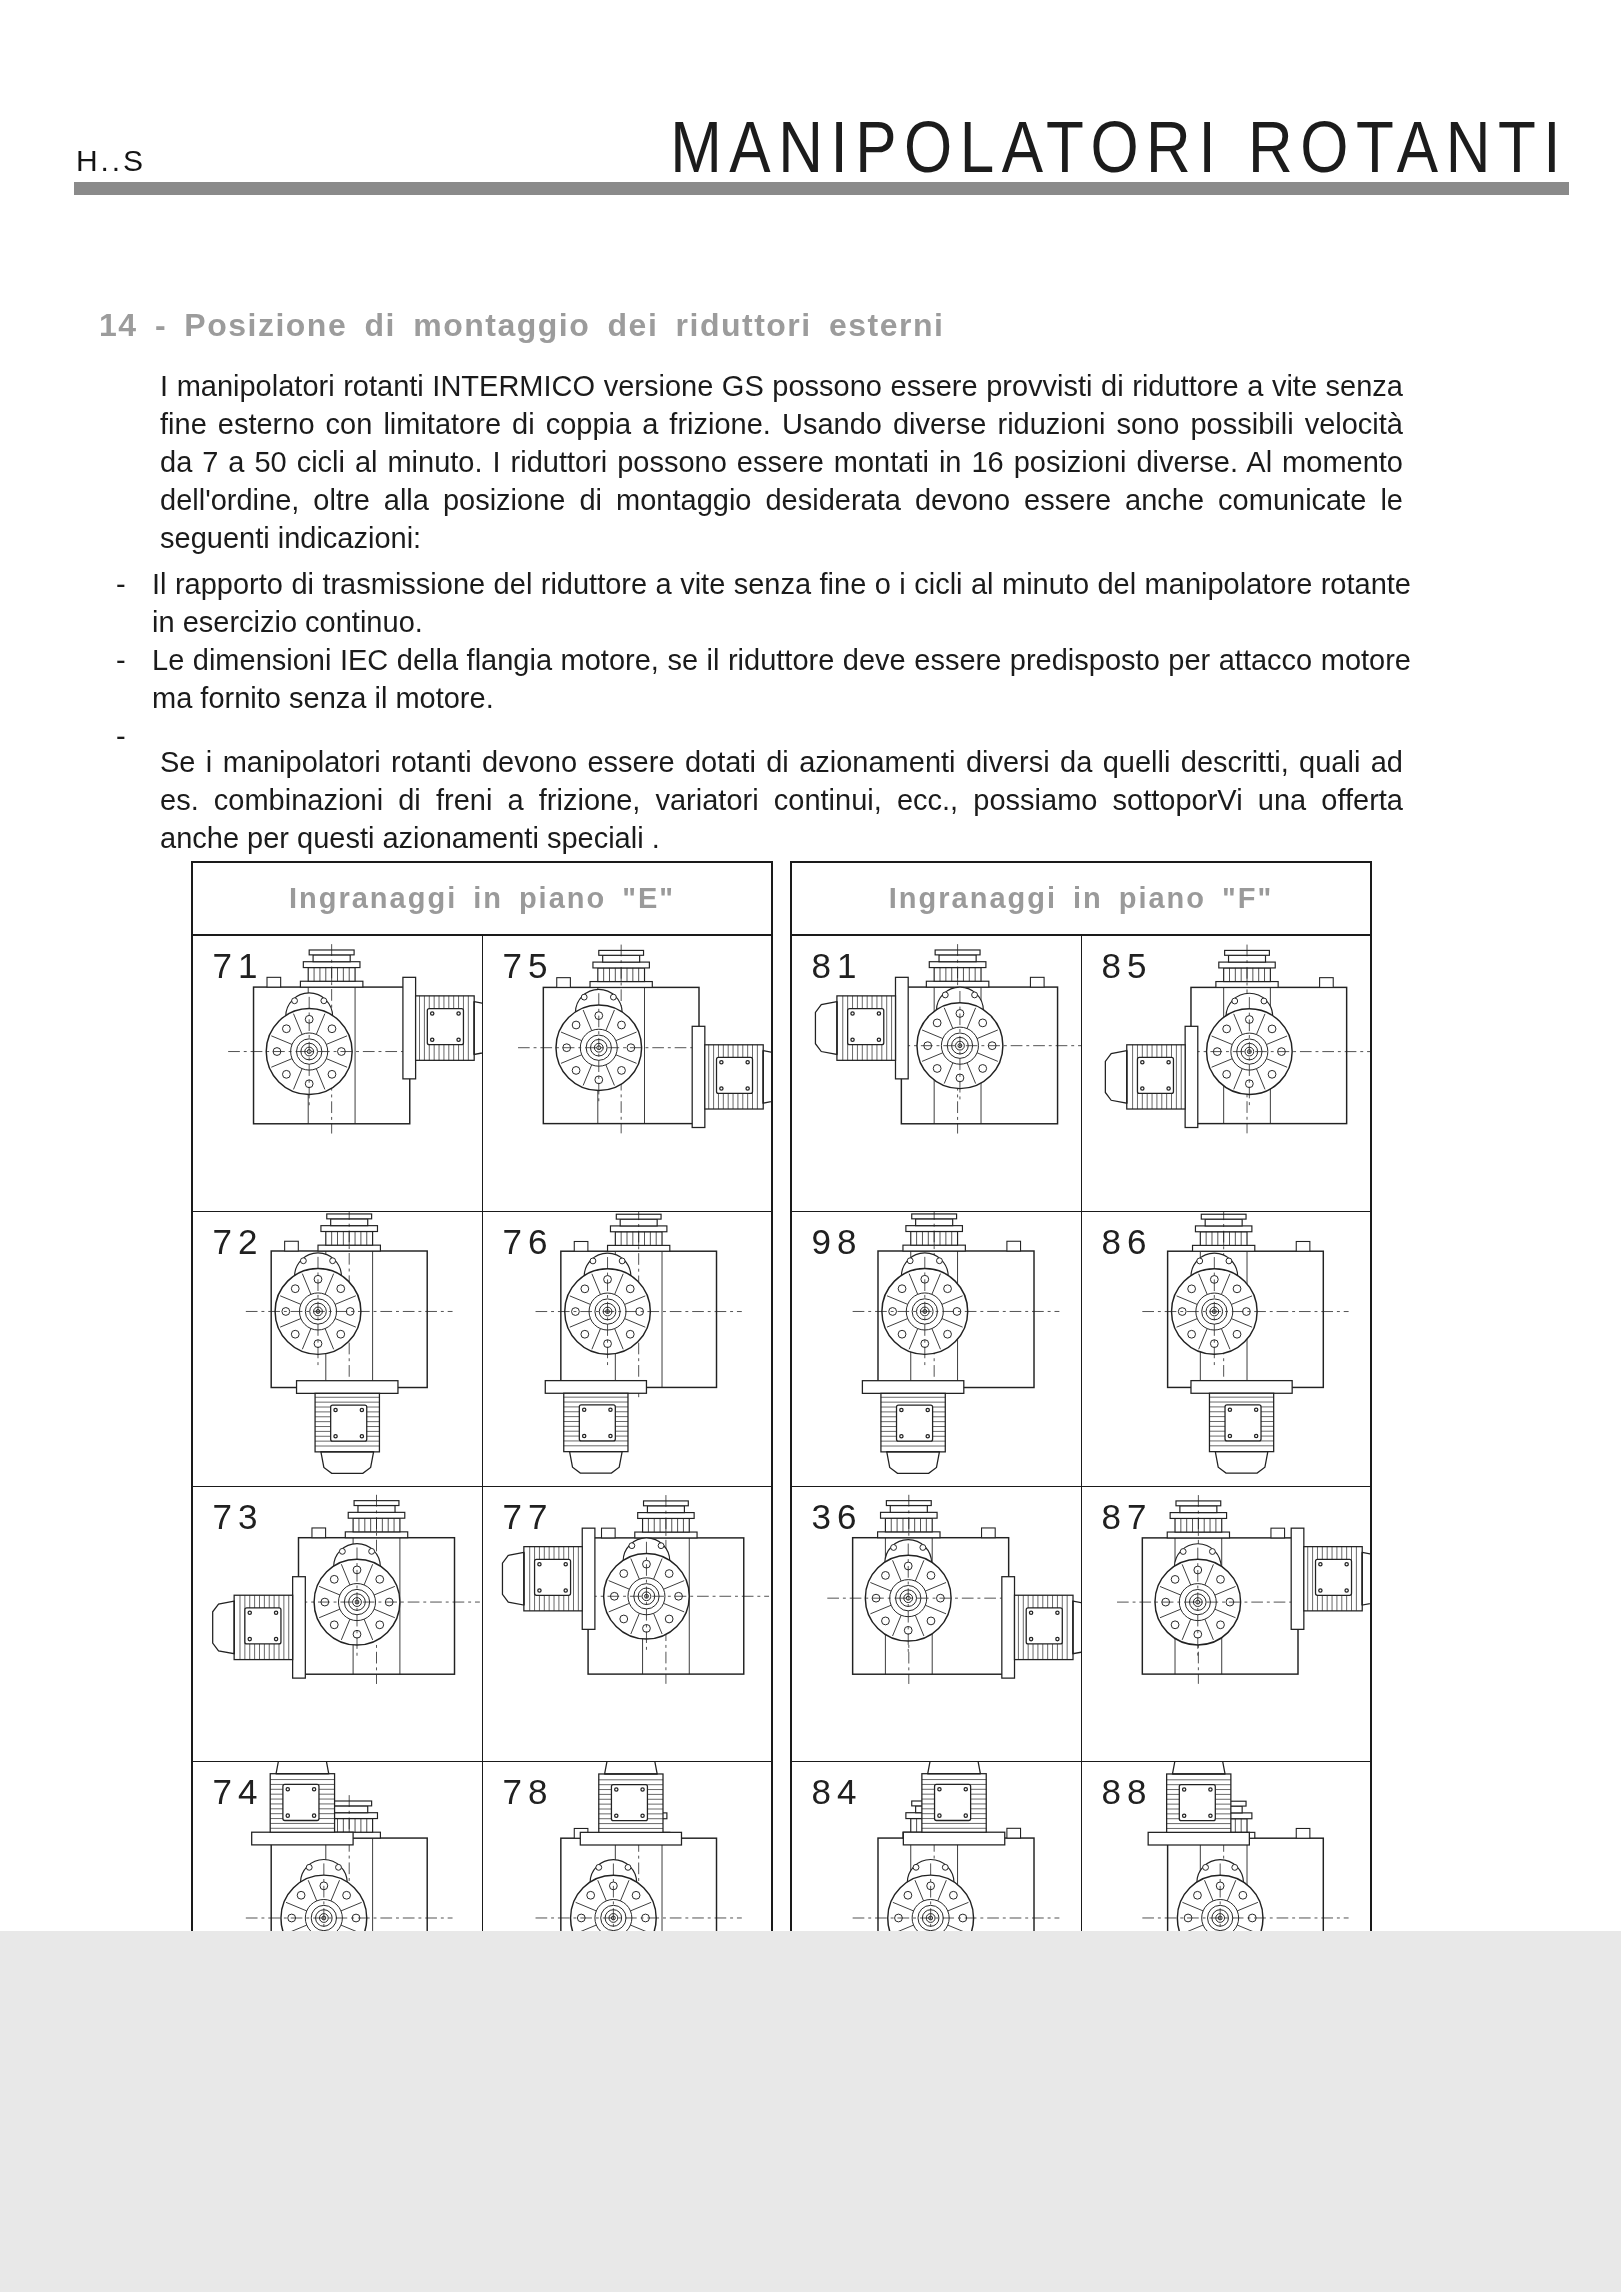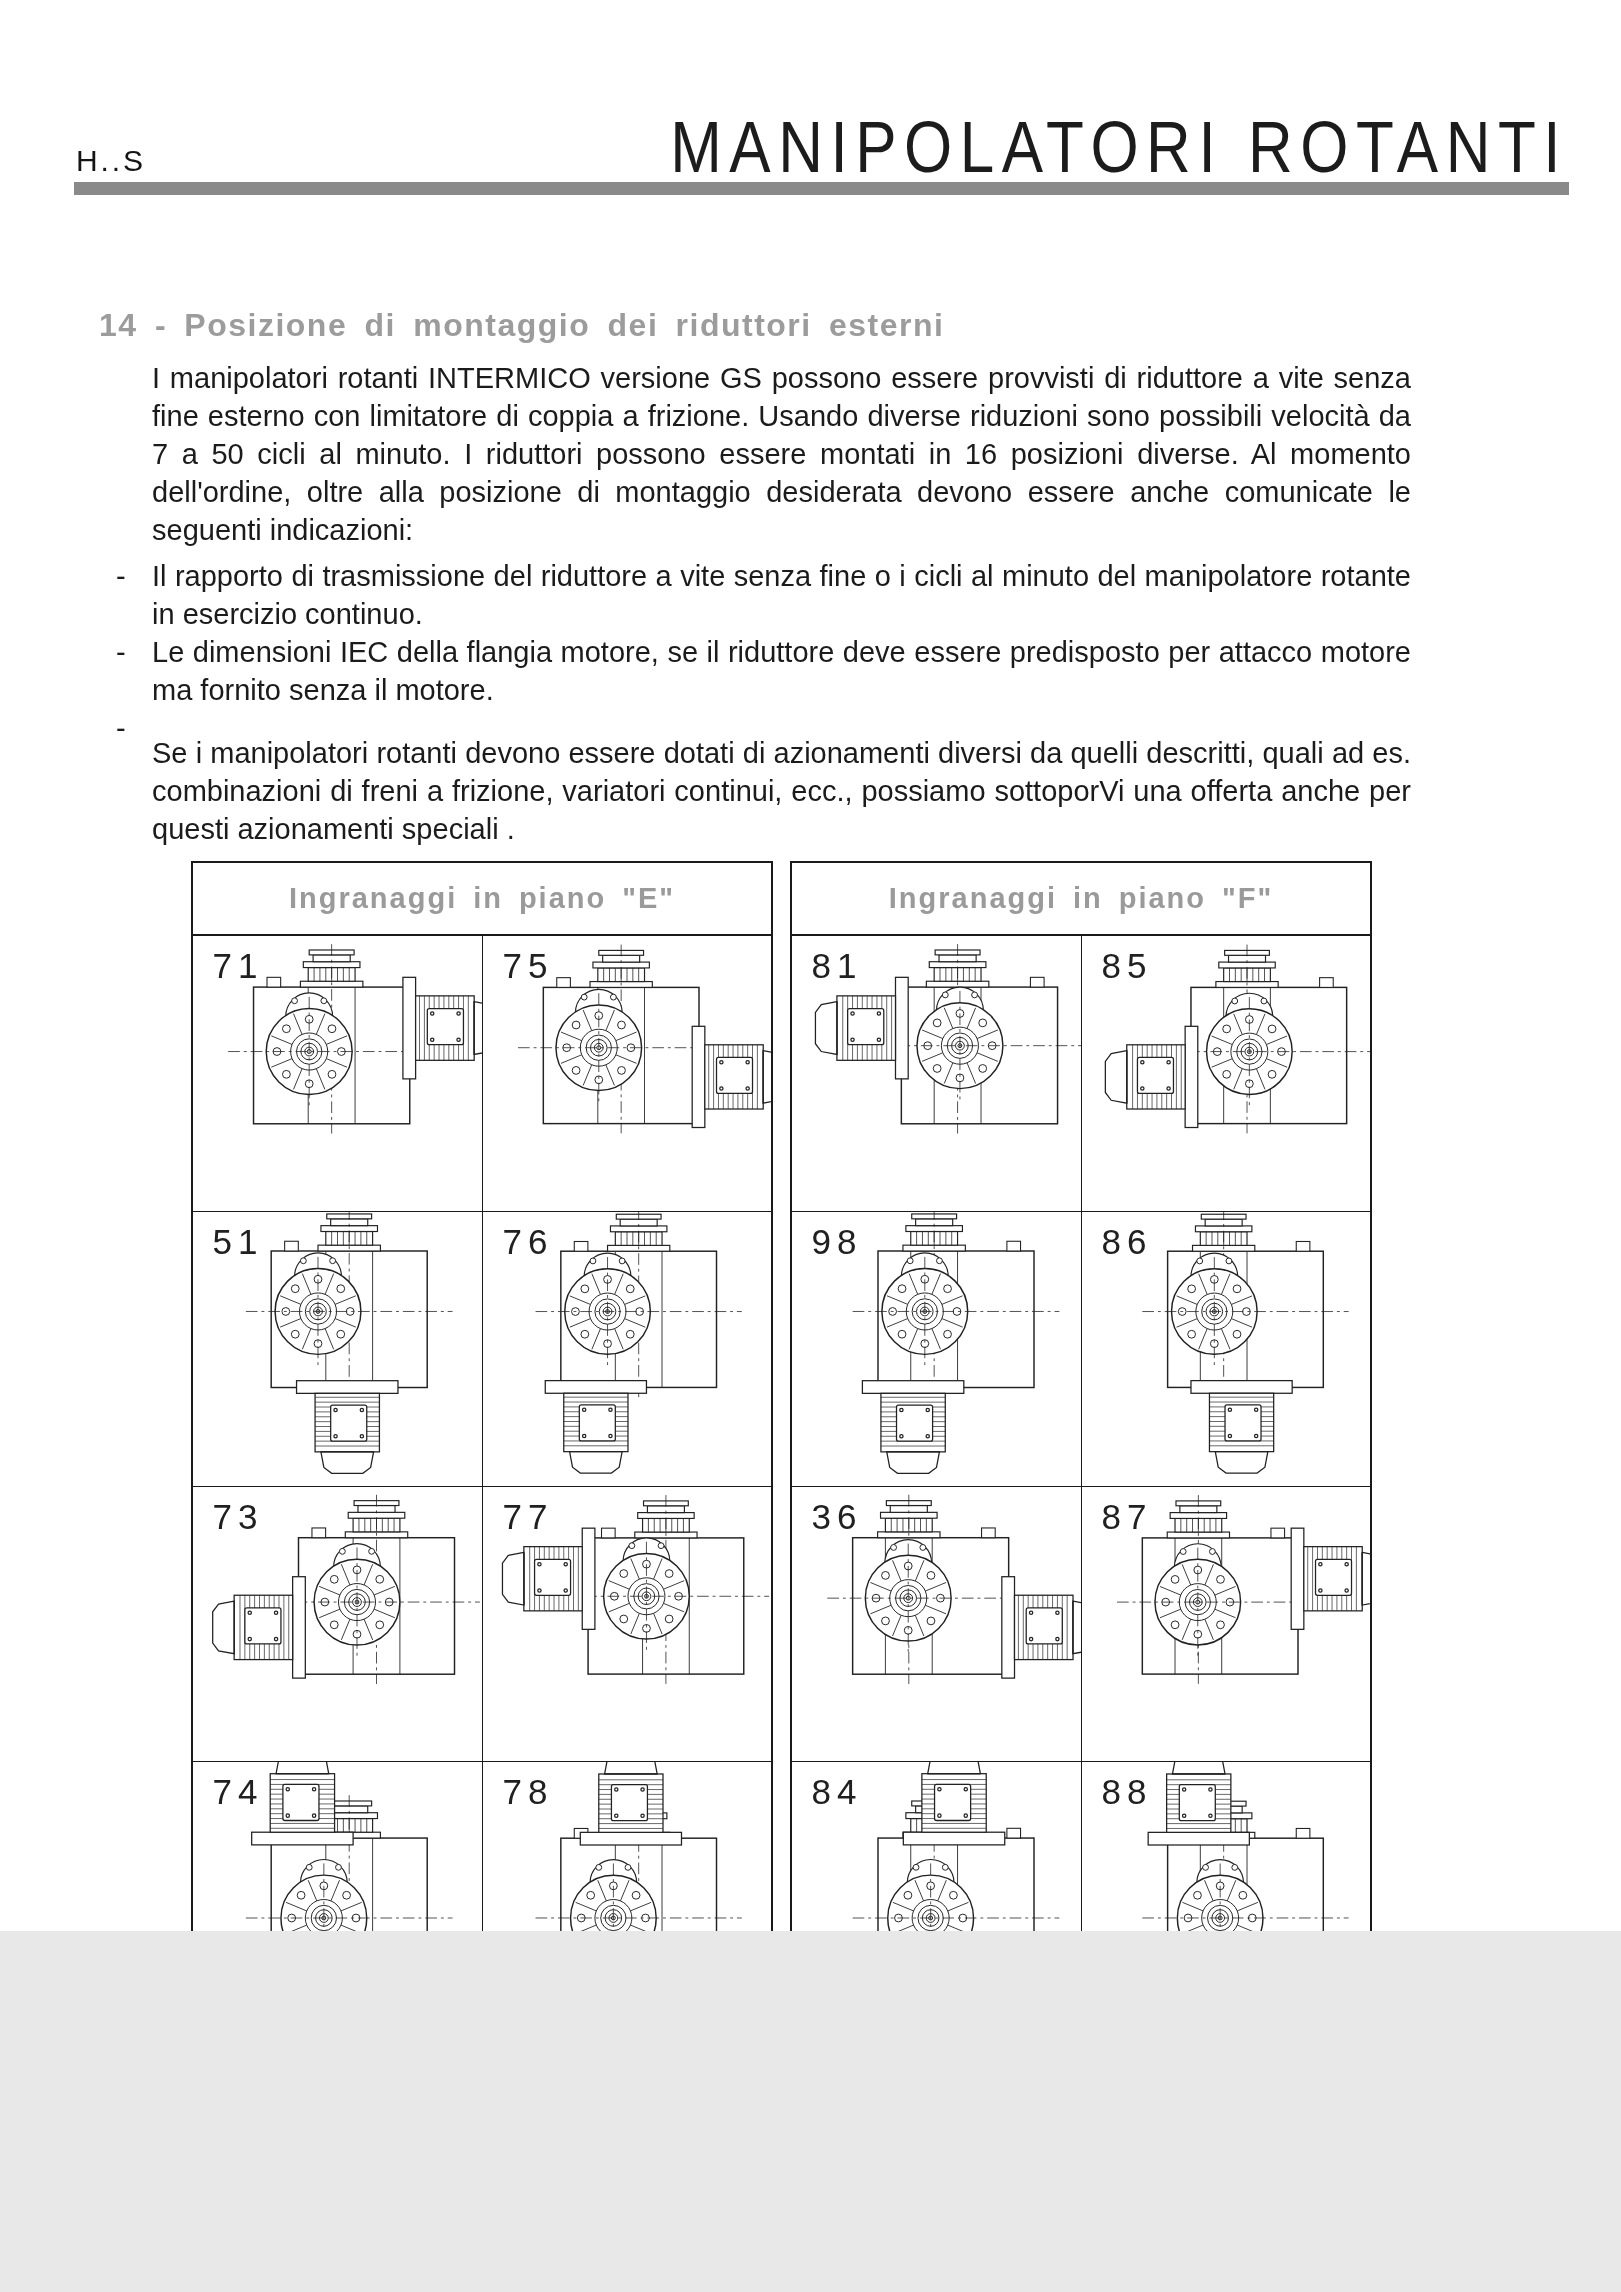--- a/index.html
+++ b/index.html
@@ -25,21 +25,21 @@
   
   .section-heading{
     position:absolute; left:81px; top:289px; margin:18px;
     font-size:32px; font-weight:bold; color:#9c9c9c;
     letter-spacing:1.5px; word-spacing:6.9px; white-space:nowrap;
   }
   .content{
     position:absolute; left:152px; top:359px; width:1259px;
     font-size:29px; line-height:38px; text-align:justify;
   }
-  .content p{margin:0;}
+  .content p{margin:8px;}
   .bullet-list{list-style:none; margin:7.8px 0 0 0; padding:0;}
   .bullet-list li{position:relative; margin:0;}
   .bullet-dash{position:absolute; left:-36px; top:0;}
   .closing{margin-top:25.5px !important;}
   
   .figure{position:absolute; left:191px; top:861px; width:1188px;}
   .fig-table{
     position:absolute; top:0; width:582px;
     border:2px solid #1a1a1a; background:#fff; box-sizing:border-box;
   }
@@ -242,21 +242,21 @@
                 <circle cx="30" cy="-15" r="1.7"></circle>
                 <circle cx="57" cy="-15" r="1.7"></circle>
                 <circle cx="30" cy="12" r="1.7"></circle>
                 <circle cx="57" cy="12" r="1.7"></circle>
                 <path d="M73 -27 L89 -24 L95 -16 L95 16 L89 24 L73 27 Z"></path>
                 <line x1="73" y1="-27" x2="73" y2="27"></line>
               </g>
             </svg>
           </div>
           <div class="fig-cell">
-            <div class="cell-num">51</div>
+            <div class="cell-num">72</div>
             <svg viewBox="0 0 296 281" preserveAspectRatio="xMidYMid meet">
               <rect x="80" y="40" width="160" height="140" fill="none" stroke="#222" stroke-width="1.5"></rect>
               <line x1="136" y1="40" x2="136" y2="180" stroke="#222" stroke-width="0.9"></line>
               <line x1="184" y1="40" x2="184" y2="180" stroke="#222" stroke-width="0.9"></line>
               <g stroke="#222" stroke-width="1.2" fill="#fff">
     <rect x="128" y="34" width="64" height="6"></rect>
     <rect x="136" y="20" width="48" height="14"></rect>
     <rect x="131" y="14" width="58" height="6"></rect>
     <rect x="141" y="7" width="38" height="7"></rect>
     <rect x="137" y="2" width="46" height="5"></rect>

